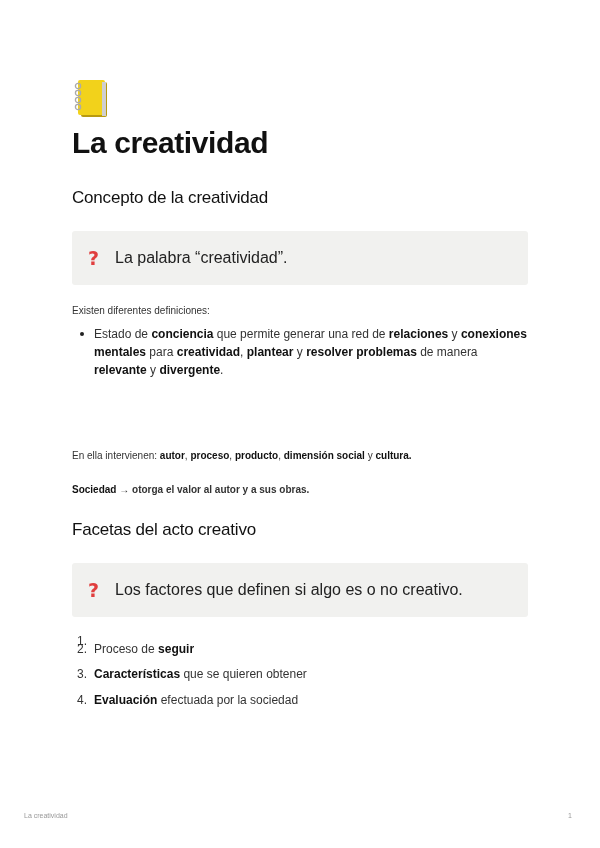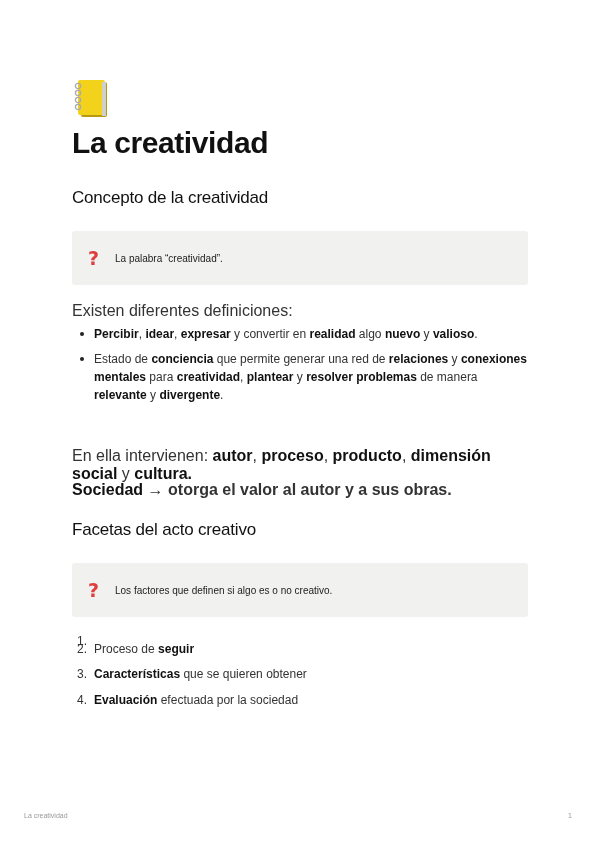--- a/index.html
+++ b/index.html
@@ -18,24 +18,24 @@
   }
   .callout {
     position: absolute; left: 72px; width: 456px; height: 54px;
     background: #f1f1ef; border-radius: 3px;
     display: flex; align-items: center; box-sizing: border-box; padding-left: 16px;
   }
   .callout .qicon {
     color: #e03e3e; font-weight: bold; font-size: 19px; width: 12px; margin-right: 15px;
     font-family: "DejaVu Sans", sans-serif; line-height: 1;
   }
-  .callout .ctext { font-size: 10px; color: #222; }
+  .callout .ctext { font-size: 16px; color: #222; }
   .p {
     position: absolute; left: 72px; width: 456px; margin: 0;
-    font-size: 16px; color: #333; line-height: 18px;
+    font-size: 10px; color: #333; line-height: 18px;
   }
   b { color: #111; }
   ul.bul { position: absolute; left: 72px; width: 456px; margin: 0; padding: 0; list-style: none; }
   ul.bul li {
     position: relative; padding-left: 22px; font-size: 12px; line-height: 18px; color: #333;
     margin-bottom: 7px;
   }
   ul.bul li::before {
     content: ""; position: absolute; left: 8px; top: 7px; width: 4px; height: 4px;
     border-radius: 50%; background: #222;
@@ -71,21 +71,20 @@
 <h2 class="h1" style="top:188px;">Concepto de la creatividad</h2>
 
 <div class="callout" style="top:231px;">
   <span class="qicon">?</span>
   <span class="ctext">La palabra “creatividad”.</span>
 </div>
 
 <p class="p" style="top:302px;">Existen diferentes definiciones:</p>
 
 <ul class="bul" style="top:325px;">
-  <li><b>Percibir</b><span>, </span><b>idear</b><span>, </span><b>expresar</b><span> y convertir en </span><b>realidad</b><span> algo </span><b>nuevo</b><span> y </span><b>valioso</b><span>.</span></li>
   <li><span>Estado de </span><b>conciencia</b><span> que permite generar una red de </span><b>relaciones</b><span> y </span><b>conexiones mentales</b><span> para </span><b>creatividad</b><span>, </span><b>plantear</b><span> y </span><b>resolver problemas</b><span> de manera </span><b>relevante</b><span> y </span><b>divergente</b><span>.</span></li>
 </ul>
 
 <p class="p" style="top:447px;"><span>En ella intervienen: </span><b>autor</b><span>, </span><b>proceso</b><span>, </span><b>producto</b><span>, </span><b>dimensión social</b><span> y </span><b>cultura.</b></p>
 <p class="p" style="top:481px;font-weight:bold;"><b>Sociedad</b><span> → otorga el valor al autor y a sus obras.</span></p>
 
 <h2 class="h1" style="top:520px;">Facetas del acto creativo</h2>
 
 <div class="callout" style="top:563px;">
   <span class="qicon">?</span>

